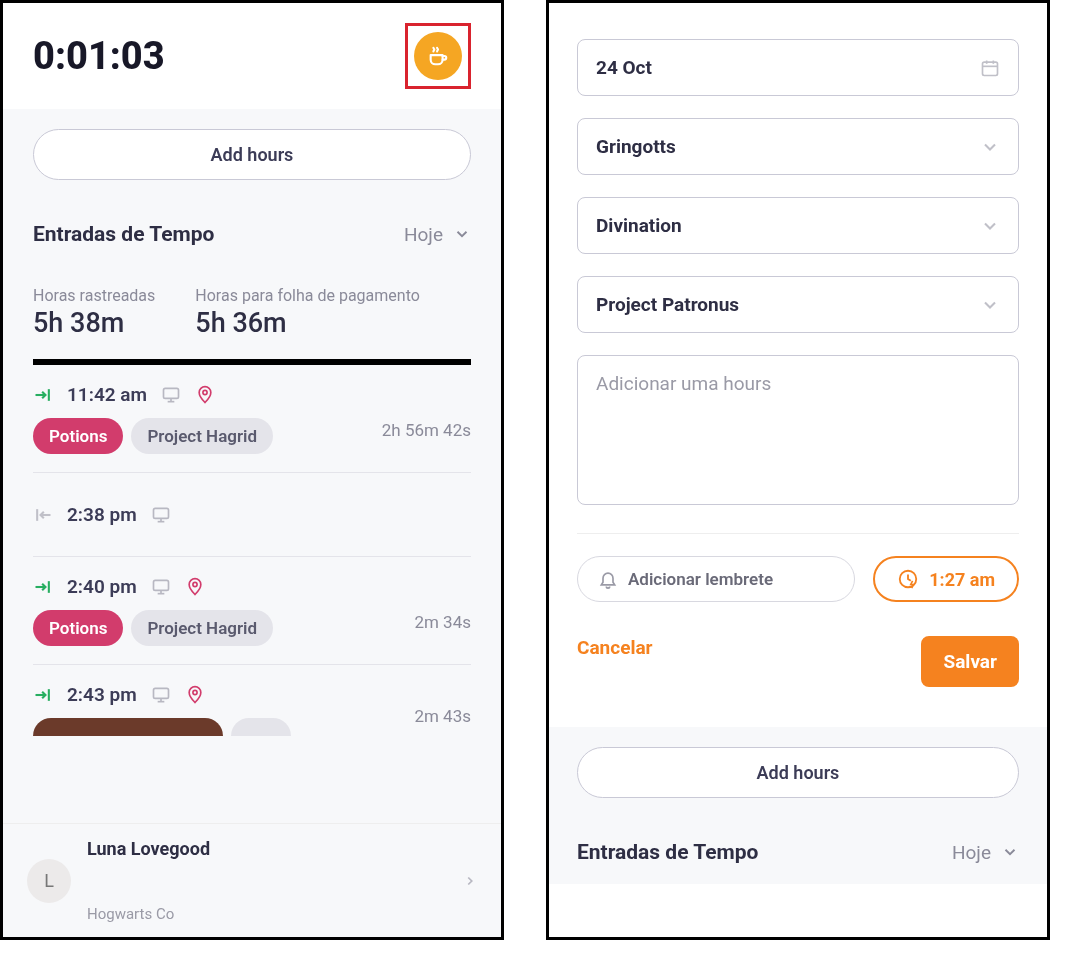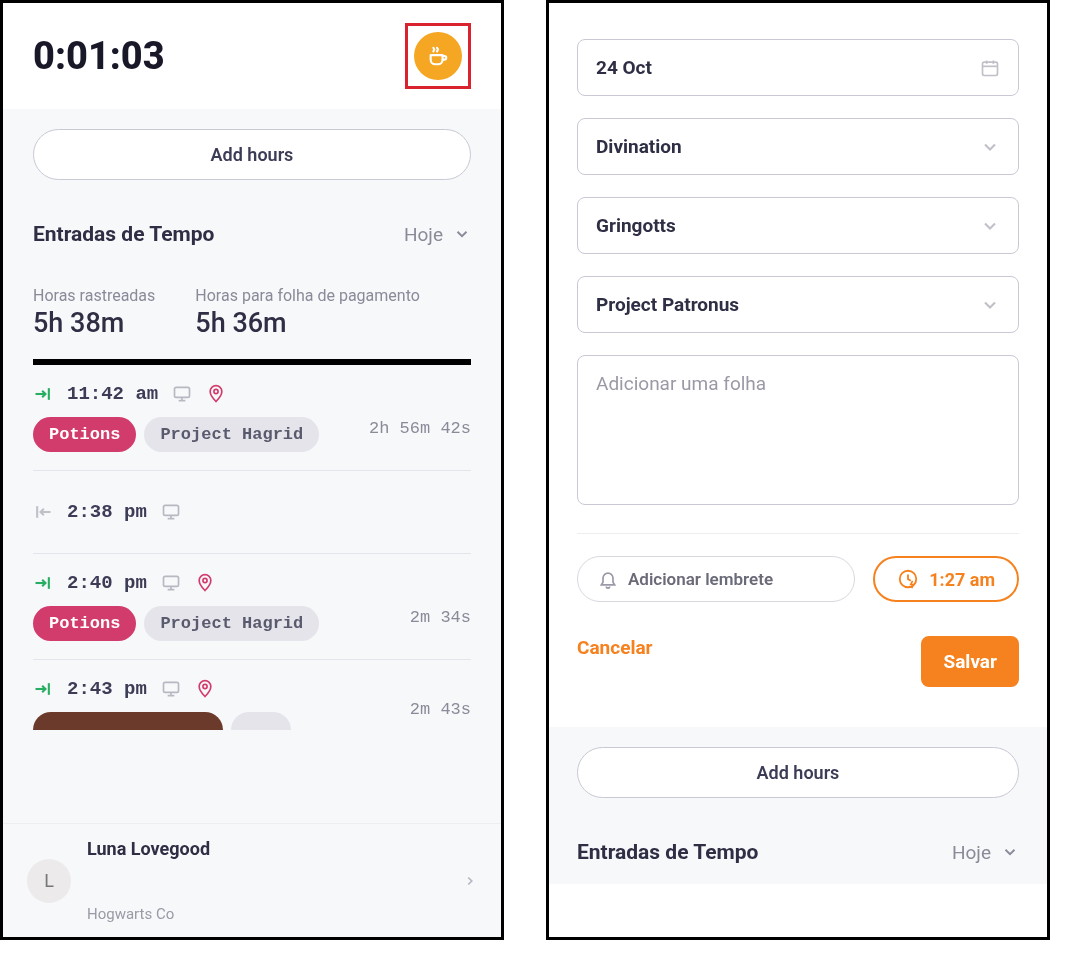--- a/index.html
+++ b/index.html
@@ -99,21 +99,20 @@
   .summary-value {
     font-size: 27px;
     font-weight: 500;
     color: #2e2e44;
     margin-top: 2px;
   }
 
   .entry {
     padding: 18px 0 18px 0;
     border-bottom: 1px solid #e4e4ea;
-    font-family: Liberation Mono, monospace;
   }
   .entry:last-child { border-bottom: none; }
   .entry-line {
     display: flex;
     align-items: center;
     gap: 14px;
   }
   .entry-time {
     font-size: 19px;
     font-weight: 600;
@@ -418,42 +417,42 @@
         <svg class="field-icon" width="20" height="20" viewBox="0 0 24 24" fill="none" stroke="currentColor" stroke-width="2">
             <rect x="3" y="5" width="18" height="16" rx="2"></rect>
             <path d="M3 10h18"></path>
             <path d="M8 3v4"></path>
             <path d="M16 3v4"></path>
           </svg>
       </div>
     </div>
 
     <div class="field select-field">
-      <span>Divination</span>
+      <span>Gringotts</span>
       <svg class="field-icon" width="20" height="20" viewBox="0 0 24 24" fill="none" stroke="currentColor" stroke-width="2.5">
           <polyline points="6 9 12 15 18 9"></polyline>
         </svg>
     </div>
 
     <div class="field select-field">
-      <span>Gringotts</span>
+      <span>Divination</span>
       <svg class="field-icon" width="20" height="20" viewBox="0 0 24 24" fill="none" stroke="currentColor" stroke-width="2.5">
           <polyline points="6 9 12 15 18 9"></polyline>
         </svg>
     </div>
 
     <div class="field select-field">
       <span>Project Patronus</span>
       <svg class="field-icon" width="20" height="20" viewBox="0 0 24 24" fill="none" stroke="currentColor" stroke-width="2.5">
           <polyline points="6 9 12 15 18 9"></polyline>
         </svg>
     </div>
 
     <div class="notes">
-      <span>Adicionar uma folha</span>
+      <span>Adicionar uma hours</span>
     </div>
 
     <div class="actions-row">
       <div class="reminder-btn">
         <svg width="20" height="20" viewBox="0 0 24 24" fill="none" stroke="#9a9aa6" stroke-width="2">
             <path d="M18 16v-5a6 6 0 1 0-12 0v5l-2 3h16z"></path>
             <path d="M10 21a2 2 0 0 0 4 0"></path>
           </svg>
         <span>Adicionar lembrete</span>
       </div>

